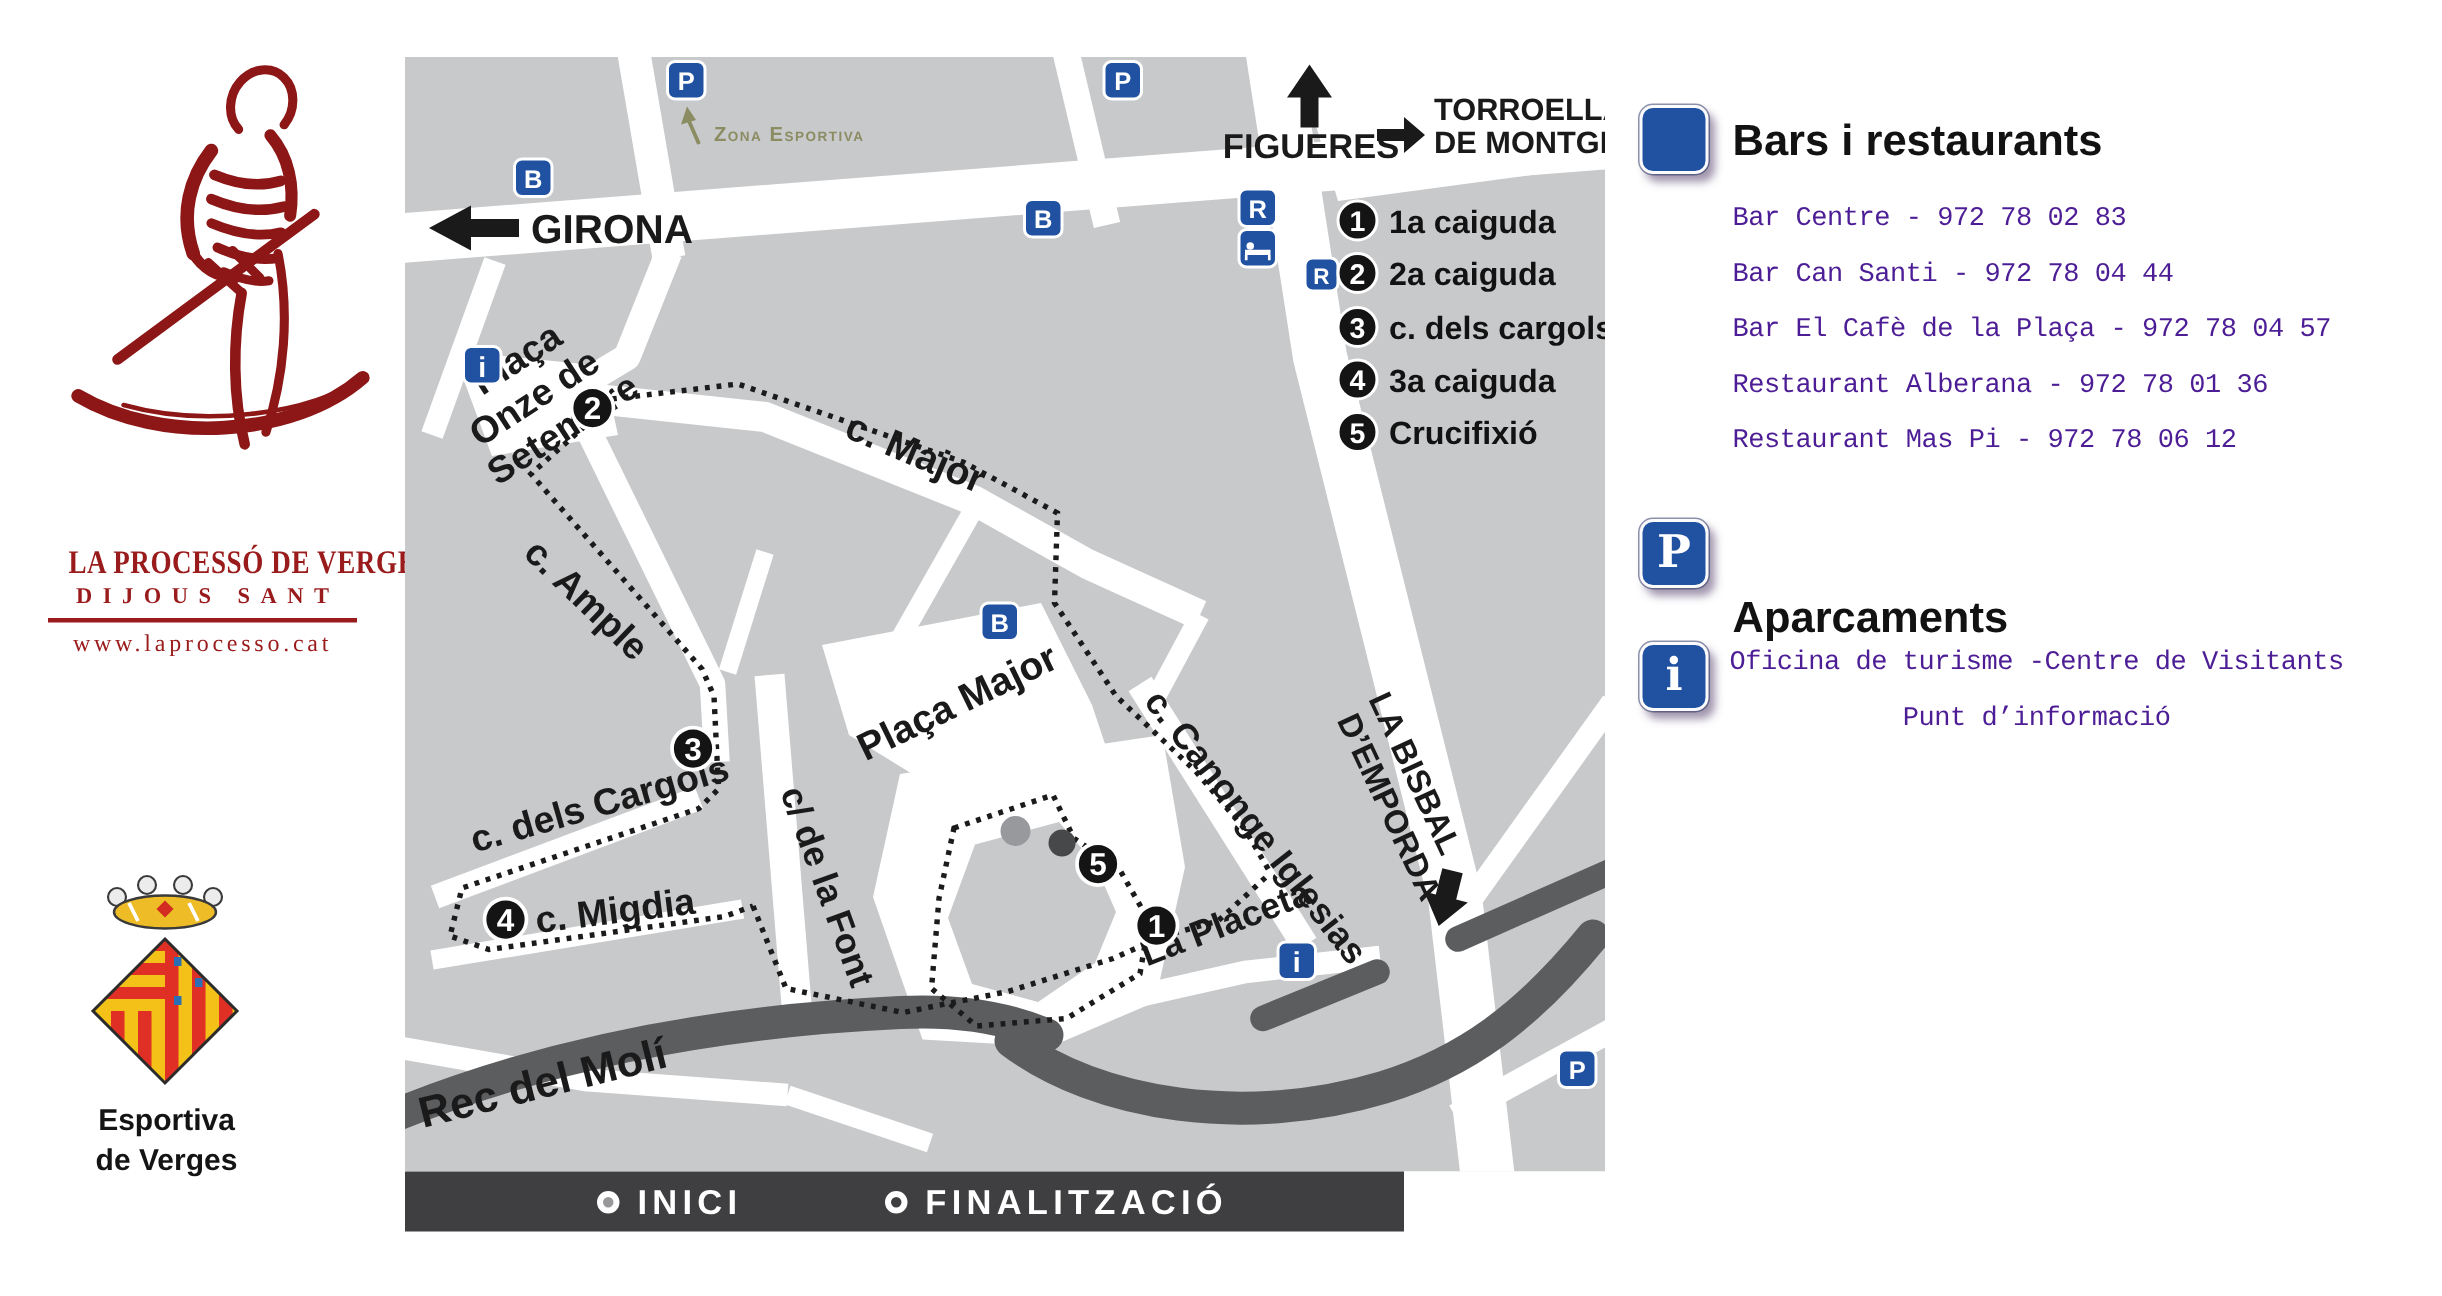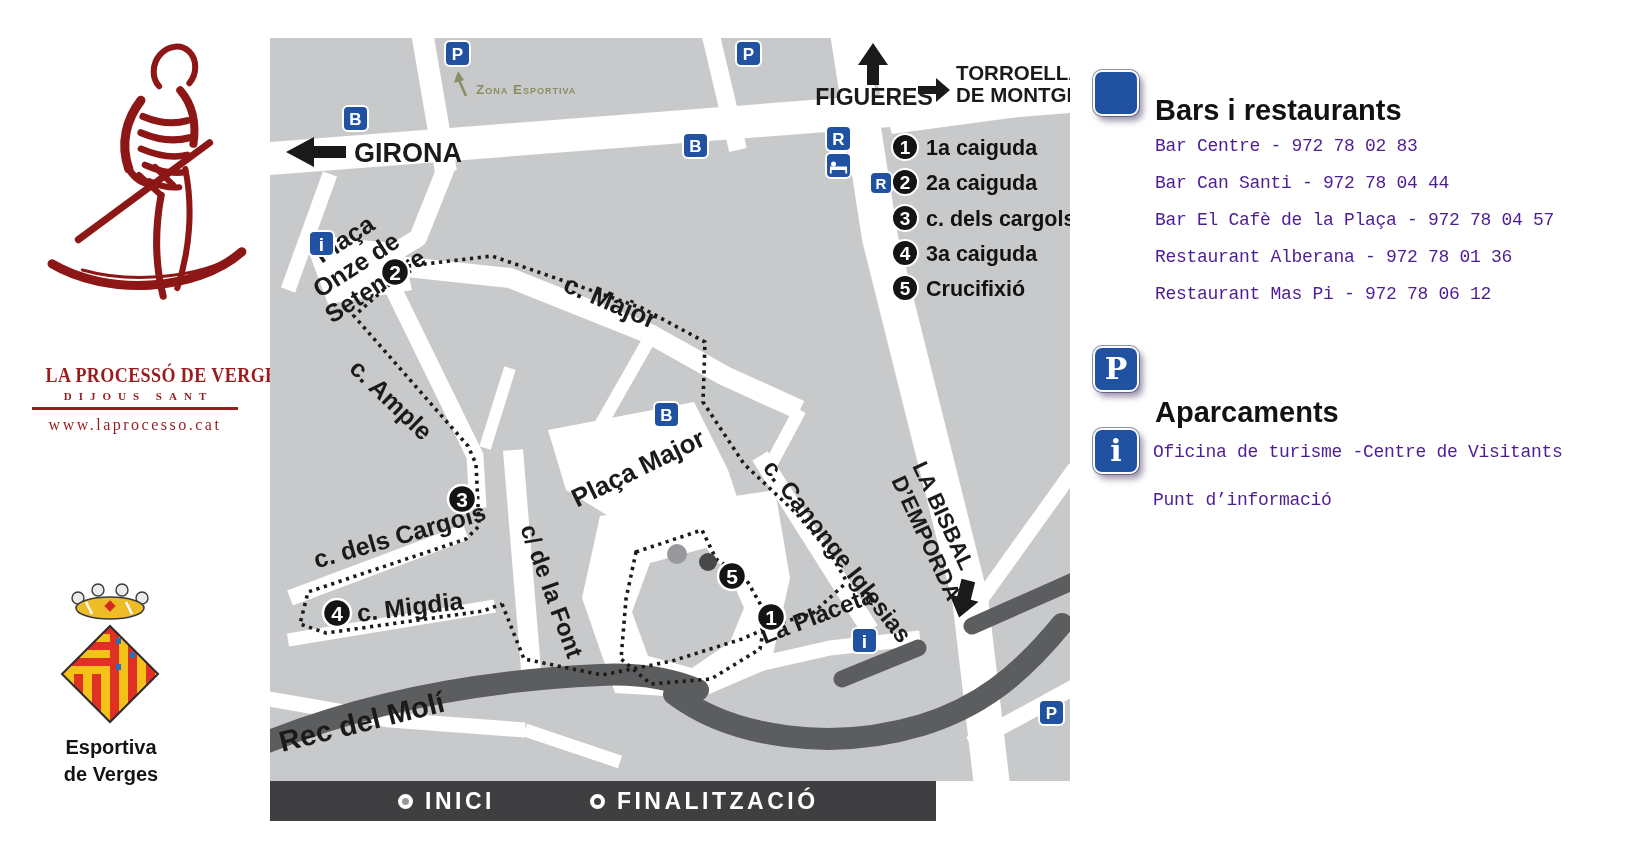--- a/index.html
+++ b/index.html
@@ -5,21 +5,21 @@
   * { margin:0; padding:0; box-sizing:border-box; }
   html,body { width:1628px; height:864px; background:#ffffff; overflow:hidden;
               font-family:"Liberation Sans", sans-serif; }
   .abs { position:absolute; }
 
   
   #logo-figure { left:42px; top:22px; width:212px; height:290px; }
   .brand-block { left:26px; top:362px; width:218px; text-align:center; color:#9a1b1c; }
   .brand-title { font-family:"Liberation Serif", serif; font-size:22px; font-weight:700;
                  white-space:nowrap; transform:scaleX(.82); transform-origin:center; letter-spacing:.5px; }
-  .brand-sub   { font-family:"Liberation Serif", serif; font-size:11px; font-weight:700;
+  .brand-sub   { font-family:"Liberation Serif", serif; font-size:15px; font-weight:700;
                  letter-spacing:7px; margin-top:2px; padding-left:7px; }
   .brand-rule  { height:3px; background:#9a1b1c; margin:5px 6px 6px 6px; }
   .brand-web   { font-family:"Liberation Serif", serif; font-size:16px; font-weight:400;
                  letter-spacing:2.5px; }
   #coat-of-arms { left:58px; top:578px; width:106px; height:152px; }
   .org-name { left:26px; top:734px; width:170px; text-align:center;
               font-size:20px; font-weight:700; color:#141414; line-height:27px; }
 
   
   #map-wrap { left:270px; top:38px; width:800px; height:783px; }
@@ -331,33 +331,33 @@
       <span class="footer-label">INICI</span>
     </div>
     <div class="footer-group gap2">
       <span class="dot end"></span>
       <span class="footer-label">FINALITZACIÓ</span>
     </div>
   </div>
 </div>
 
 <div class="chip" style="left:1093px; top:70px;"></div>
-<div class="sb-title" style="left:1155px; top:78px;margin-top:16px;">Bars i restaurants</div>
+<div class="sb-title" style="left:1155px; top:78px;">Bars i restaurants</div>
 <div class="sb-lines" style="left:1155px; top:128px;">
   <div class="sb-line">Bar Centre - 972 78 02 83</div>
   <div class="sb-line">Bar Can Santi - 972 78 04 44</div>
   <div class="sb-line">Bar El Cafè de la Plaça - 972 78 04 57</div>
   <div class="sb-line">Restaurant Alberana - 972 78 01 36</div>
   <div class="sb-line">Restaurant Mas Pi - 972 78 06 12</div>
 </div>
 
 <div class="chip" style="left:1093px; top:346px;">
   <span>P</span>
 </div>
 <div class="sb-title" style="left:1155px; top:356px;margin-top:40px;">Aparcaments</div>
 
 <div class="chip" style="left:1093px; top:428px;">
   <span>i</span>
 </div>
-<div class="sb-lines" style="left:1153px; top:434px;">
+<div class="sb-lines" style="left:1153px; top:424px;">
   <div class="sb-line">Oficina de turisme -Centre de Visitants</div>
-  <div class="sb-line" style="margin-top:11px;">Punt d’informació</div>
+  <div class="sb-line" style="text-align:center;">Punt d’informació</div>
 </div>
 
 </body></html>

